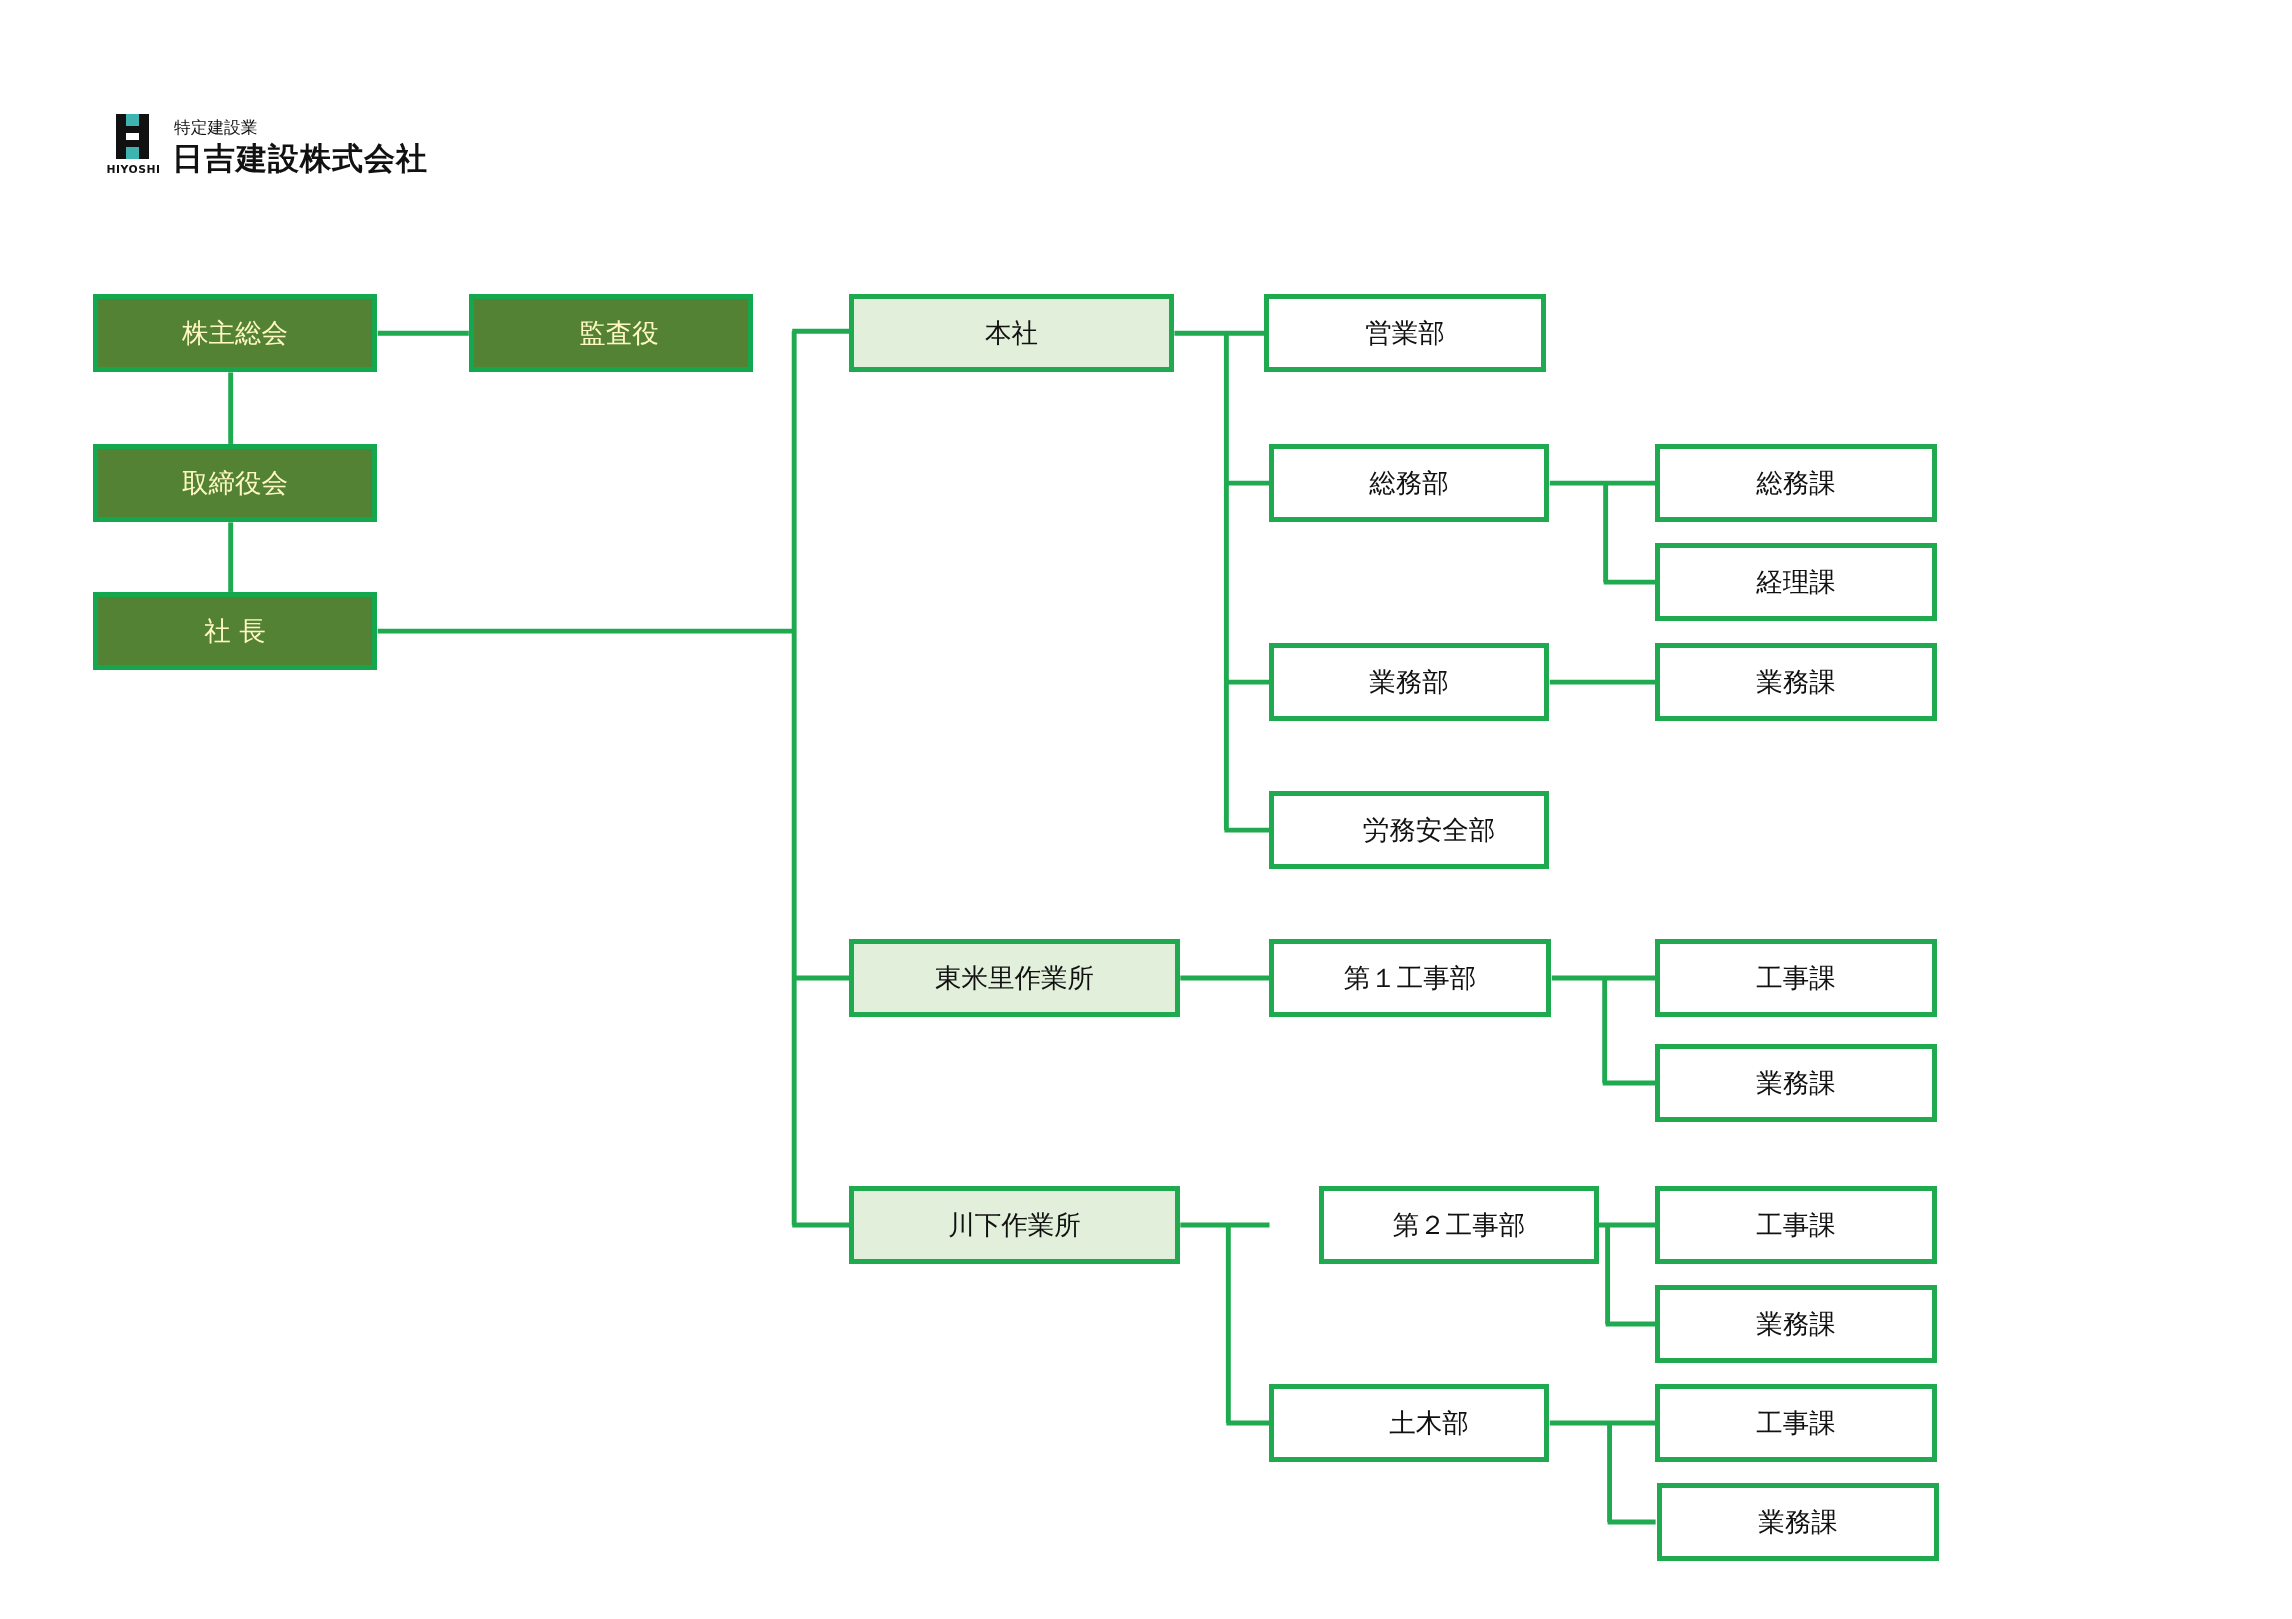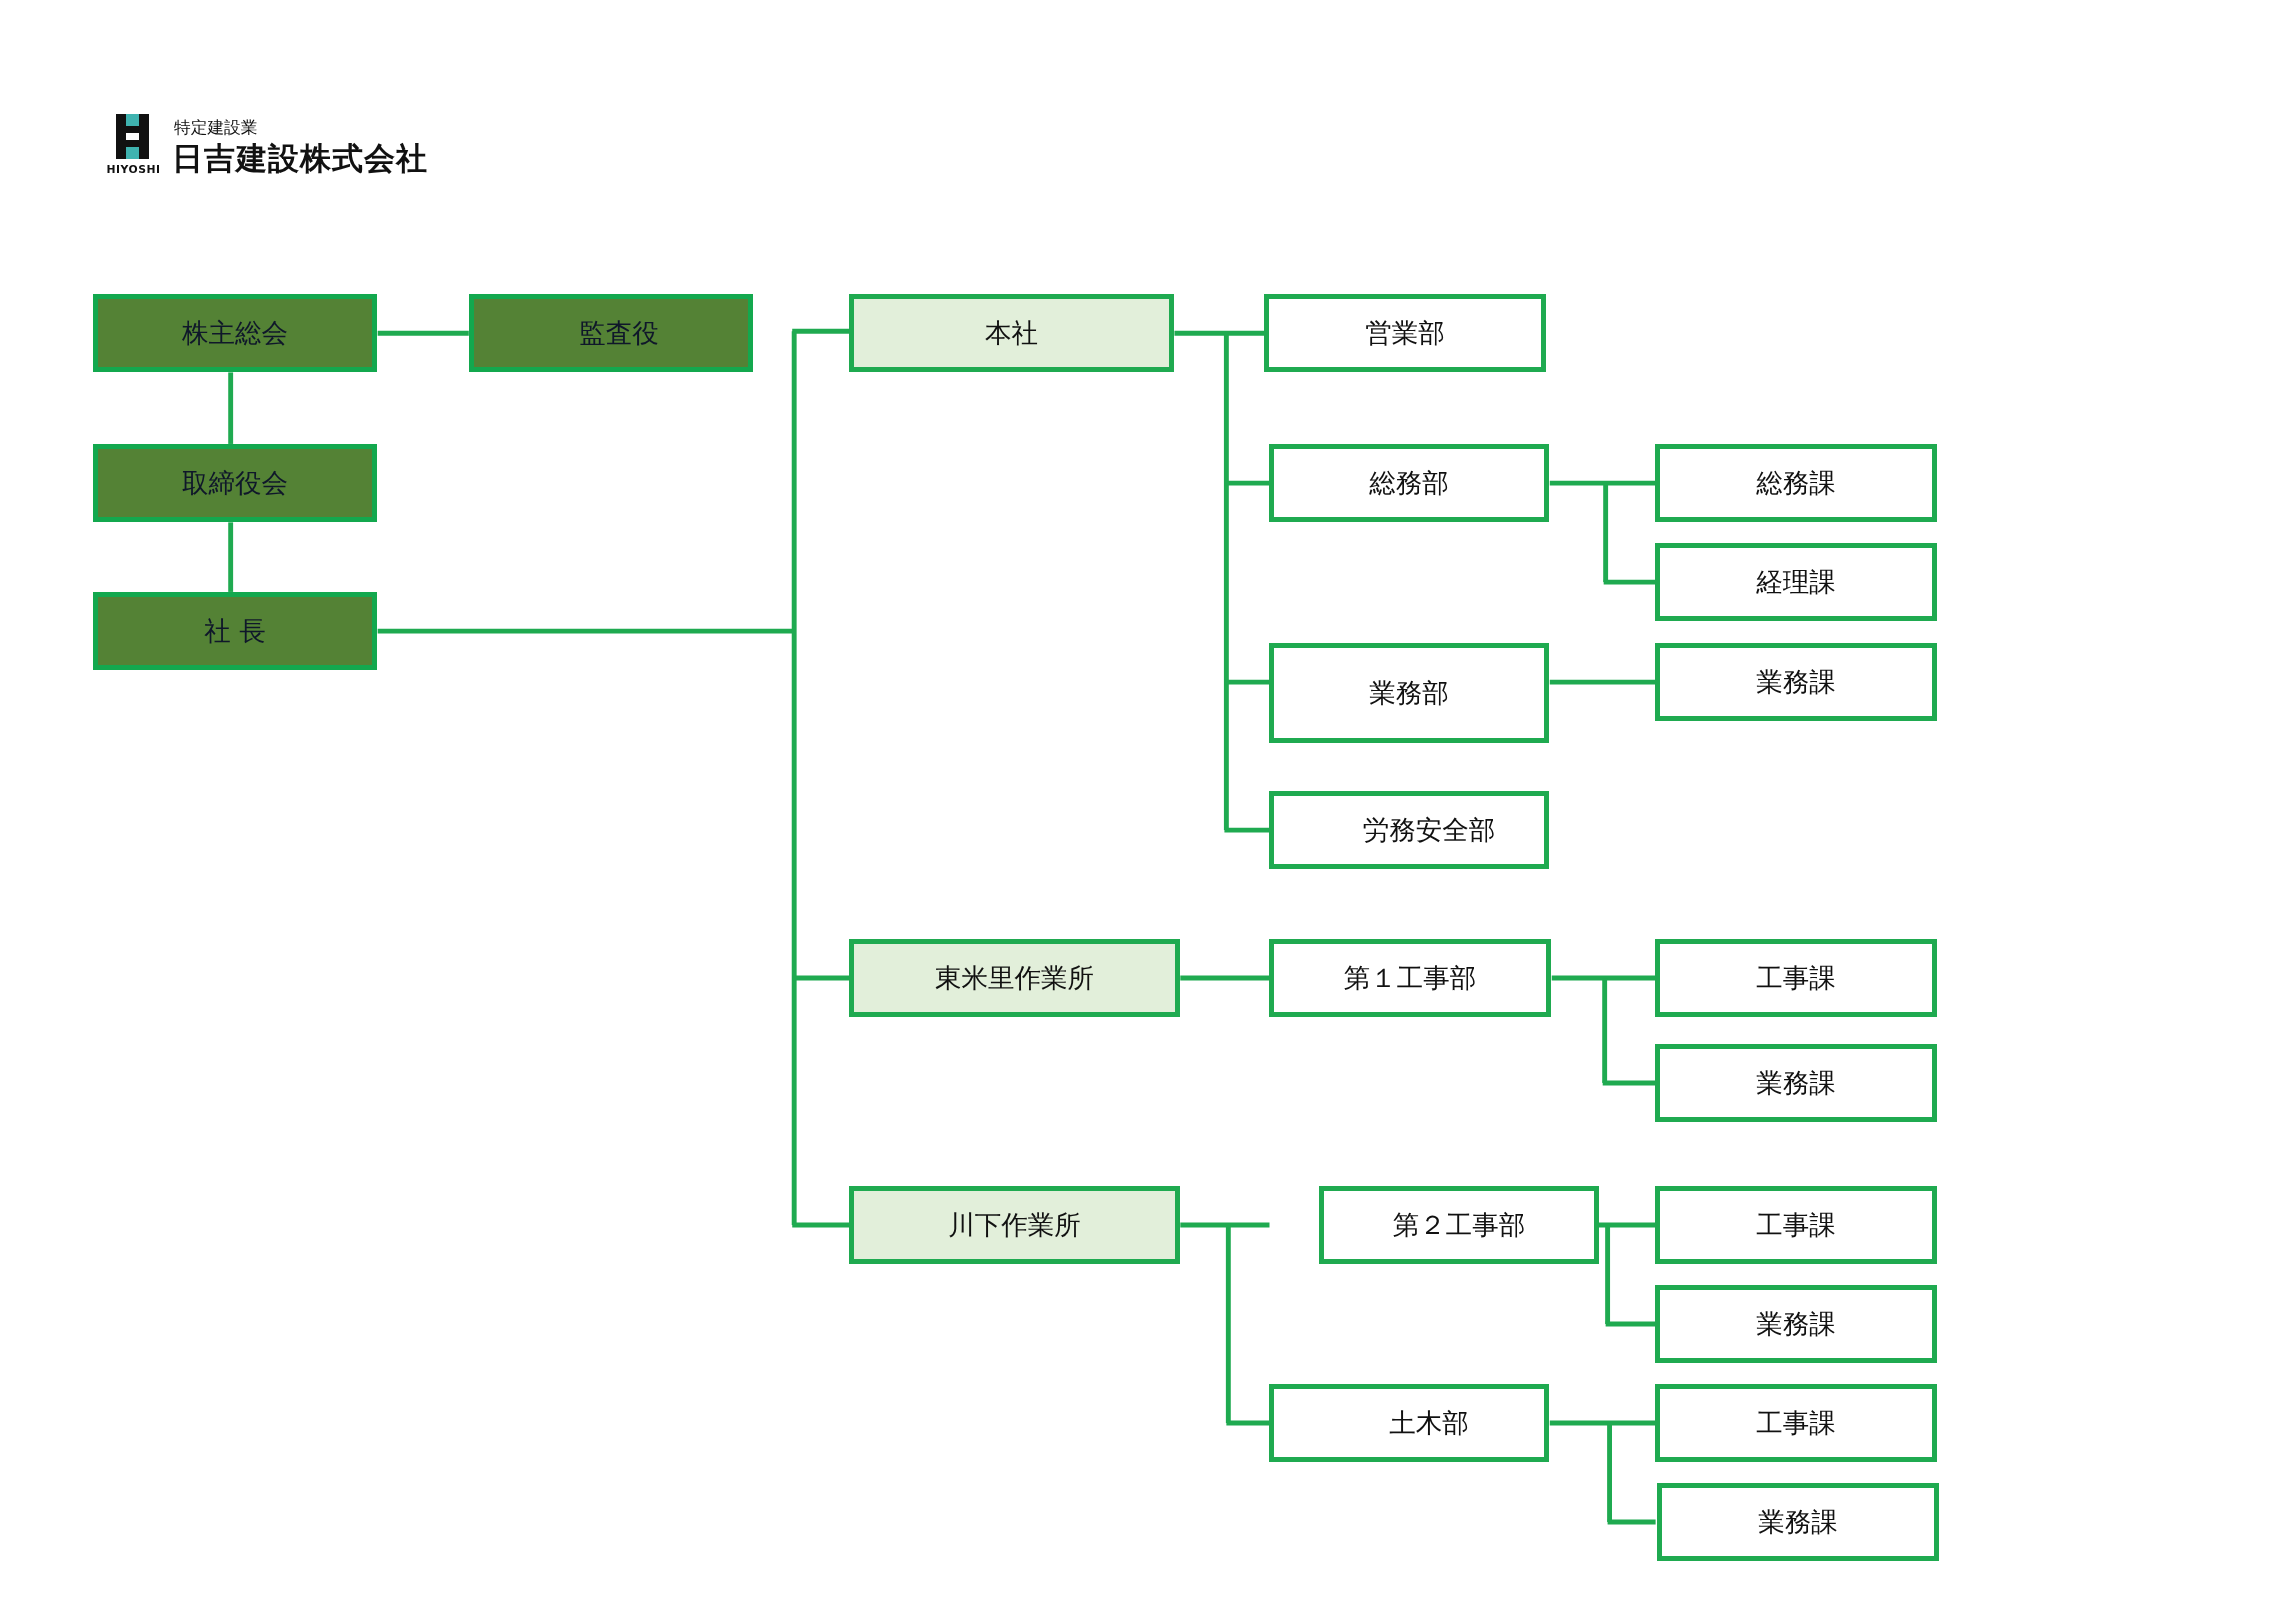--- a/index.html
+++ b/index.html
@@ -8,21 +8,21 @@
   .logo-mark { position:absolute; left:11.8px; top:0; width:33px; height:45px; background:#111; }
   .logo-mark .bar { position:absolute; left:9.8px; width:13.7px; background:#3fb3b0; }
   .logo-mark .bar.top { top:0; height:11.8px; }
   .logo-mark .bar.mid { top:18.6px; height:7.8px; background:#ffffff; }
   .logo-mark .bar.bot { top:33px; height:11.8px; }
   .logo-text { position:absolute; left:0; top:49px; width:59px; font:bold 10.8px "DejaVu Sans", sans-serif; color:#111; text-align:center; letter-spacing:0.5px; }
   .company-sub { position:absolute; left:174px; top:116px; font:16.7px "DejaVu Sans", sans-serif; color:#111; }
   .company-name { position:absolute; left:172px; top:138px; font:bold 31px "DejaVu Sans", sans-serif; color:#111; letter-spacing:1px; }
   svg.lines { position:absolute; left:0; top:0; }
   .box { position:absolute; box-sizing:border-box; border:5.9px solid #1faa50; display:flex; align-items:center; justify-content:center; font-size:26.5px; color:#111; }
-  .box.dark { background:#548235; color:#0f172a; border-color:#13a84e; }
+  .box.dark { background:#548235; color:#fef9c3; border-color:#13a84e; }
   .box.light { background:#e2efda; }
   .box.white { background:#ffffff; }
 </style>
 </head>
 <body>
 
 <div class="logo">
   <div class="logo-mark">
     <div class="bar top"></div>
       <div class="bar mid"></div>
@@ -79,21 +79,21 @@
 <div class="box dark" style="left:469px;top:294px;width:284px;height:78px;padding-left:16px;">監査役</div>
 <div class="box dark" style="left:93px;top:444px;width:284px;height:78px;">取締役会</div>
 <div class="box dark" style="left:93px;top:592px;width:284px;height:78px;">社 長</div>
 
 <div class="box light" style="left:849px;top:294px;width:325px;height:78px;">本社</div>
 <div class="box light" style="left:849px;top:939px;width:331px;height:78px;">東米里作業所</div>
 <div class="box light" style="left:849px;top:1186px;width:331px;height:78px;">川下作業所</div>
 
 <div class="box white" style="left:1264px;top:294px;width:282px;height:78px;">営業部</div>
 <div class="box white" style="left:1269px;top:444px;width:280px;height:78px;">総務部</div>
-<div class="box white" style="left:1269px;top:643px;width:280px;height:100px;">業務部</div>
+<div class="box white" style="left:1269px;top:643px;width:280px;height:78px;">業務部</div>
 <div class="box white" style="left:1269px;top:791px;width:280px;height:78px;padding-left:40px;">労務安全部</div>
 
 <div class="box white" style="left:1655px;top:444px;width:282px;height:78px;">総務課</div>
 <div class="box white" style="left:1655px;top:543px;width:282px;height:78px;">経理課</div>
 <div class="box white" style="left:1655px;top:643px;width:282px;height:78px;">業務課</div>
 
 <div class="box white" style="left:1269px;top:939px;width:282px;height:78px;">第１工事部</div>
 <div class="box white" style="left:1655px;top:939px;width:282px;height:78px;">工事課</div>
 <div class="box white" style="left:1655px;top:1044px;width:282px;height:78px;">業務課</div>
 

